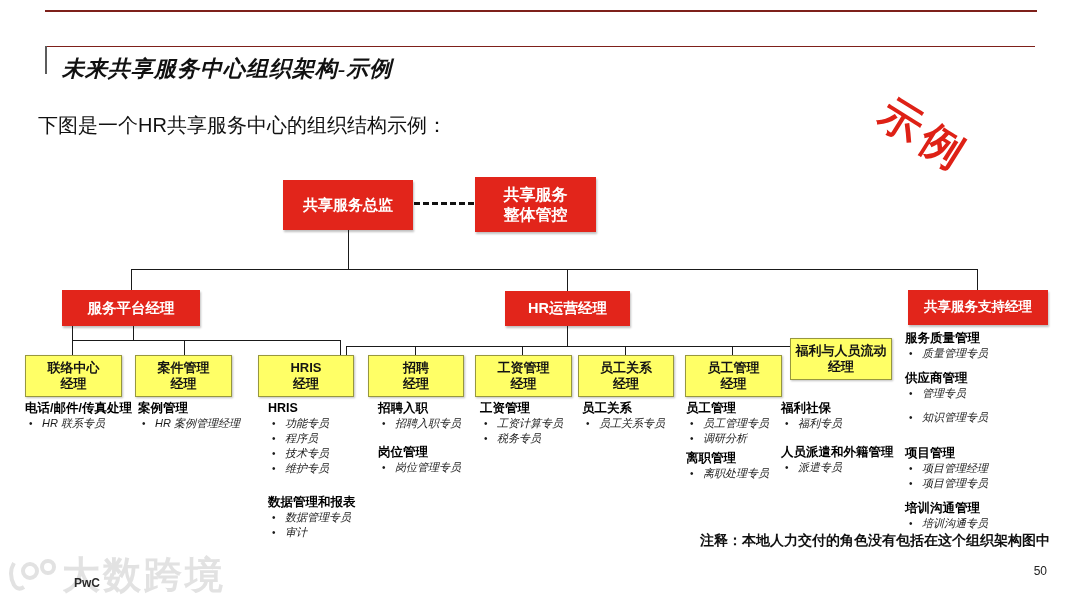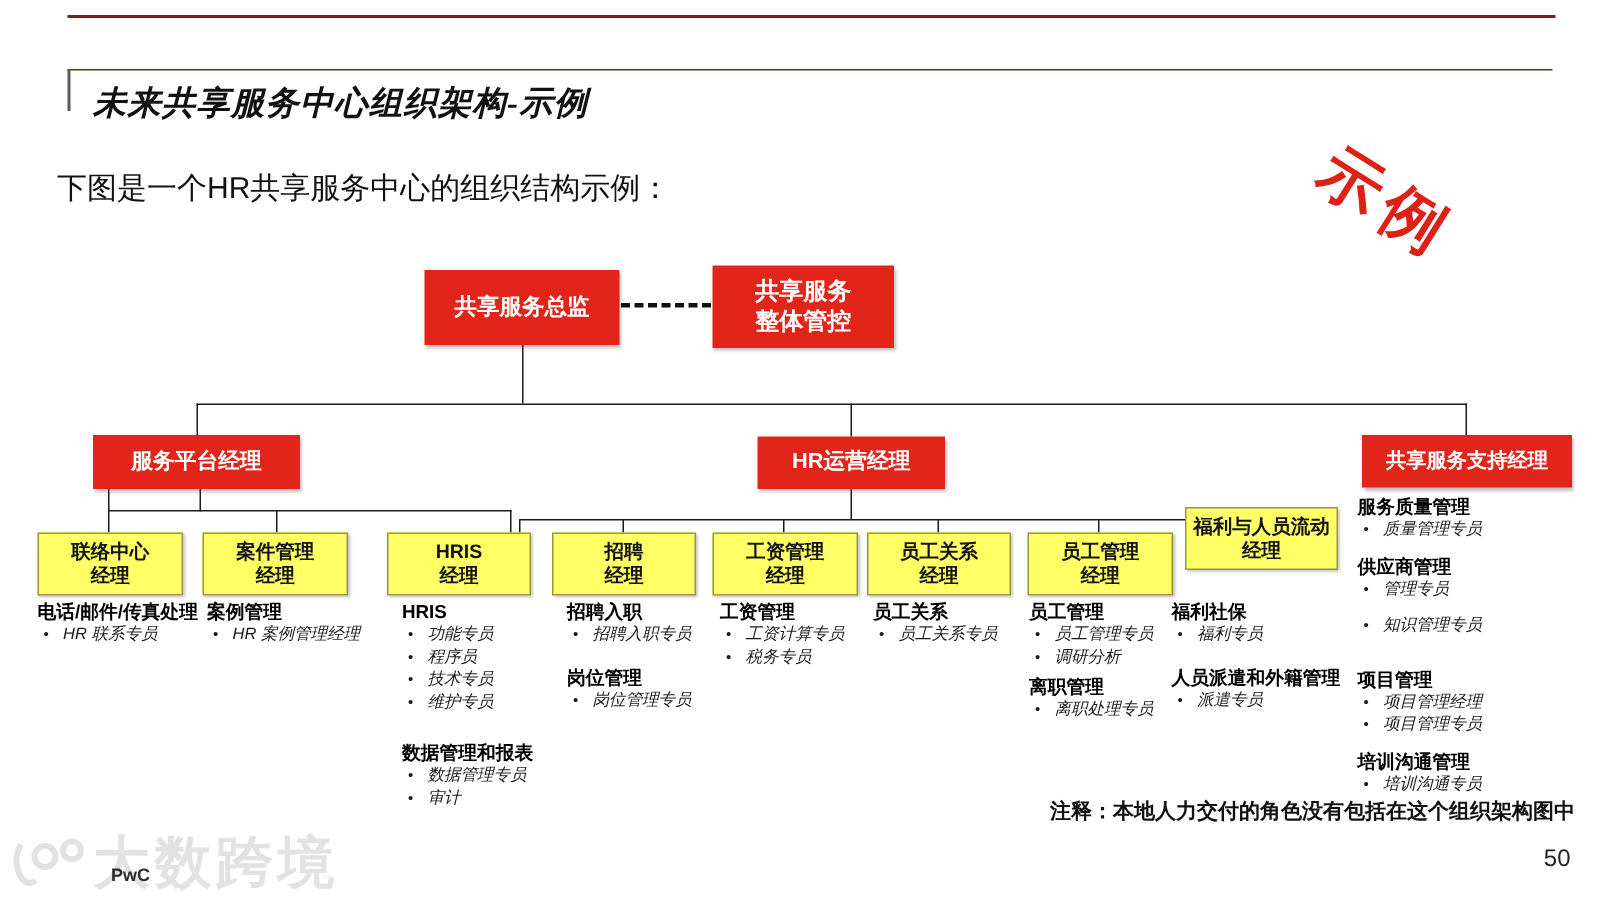--- a/index.html
+++ b/index.html
@@ -22,21 +22,21 @@
   .ybox{position:absolute;background:#FFFF66;border:1px solid #97973f;
         box-shadow:1px 1px 2px rgba(0,0,0,.25);display:flex;align-items:center;
         justify-content:center;text-align:center;font-weight:bold;font-size:13px;
         line-height:16px;white-space:pre-line;color:#141414;}
   .tcol{position:absolute;font-size:11px;}
   .group{margin-top:0;}
   .group-heading{font-weight:bold;font-size:12.5px;line-height:16px;white-space:nowrap;color:#000;}
   .bullet{display:flex;font-style:italic;font-size:11px;line-height:15px;white-space:nowrap;}
   .bullet .dot{width:13px;padding-left:4px;font-style:normal;font-size:10px;}
   .note{position:absolute;right:30px;top:532px;font-size:14px;font-weight:600;color:#111;}
-  .pagenum{position:absolute;right:33px;top:564px;font-size:16px;color:#222;}
+  .pagenum{position:absolute;right:33px;top:564px;font-size:12px;color:#222;}
   .pwc{position:absolute;left:74px;top:560px;font-size:12px;font-weight:bold;color:#2b2b2b;margin-top:16px;}
   .watermark{position:absolute;left:6px;top:550px;display:flex;align-items:center;
              color:#E2E2E2;font-weight:bold;font-size:38px;letter-spacing:3px;}
   .watermark svg{margin-right:4px;}
 </style>
 </head>
 <body>
 
 <div id="slide">
 

